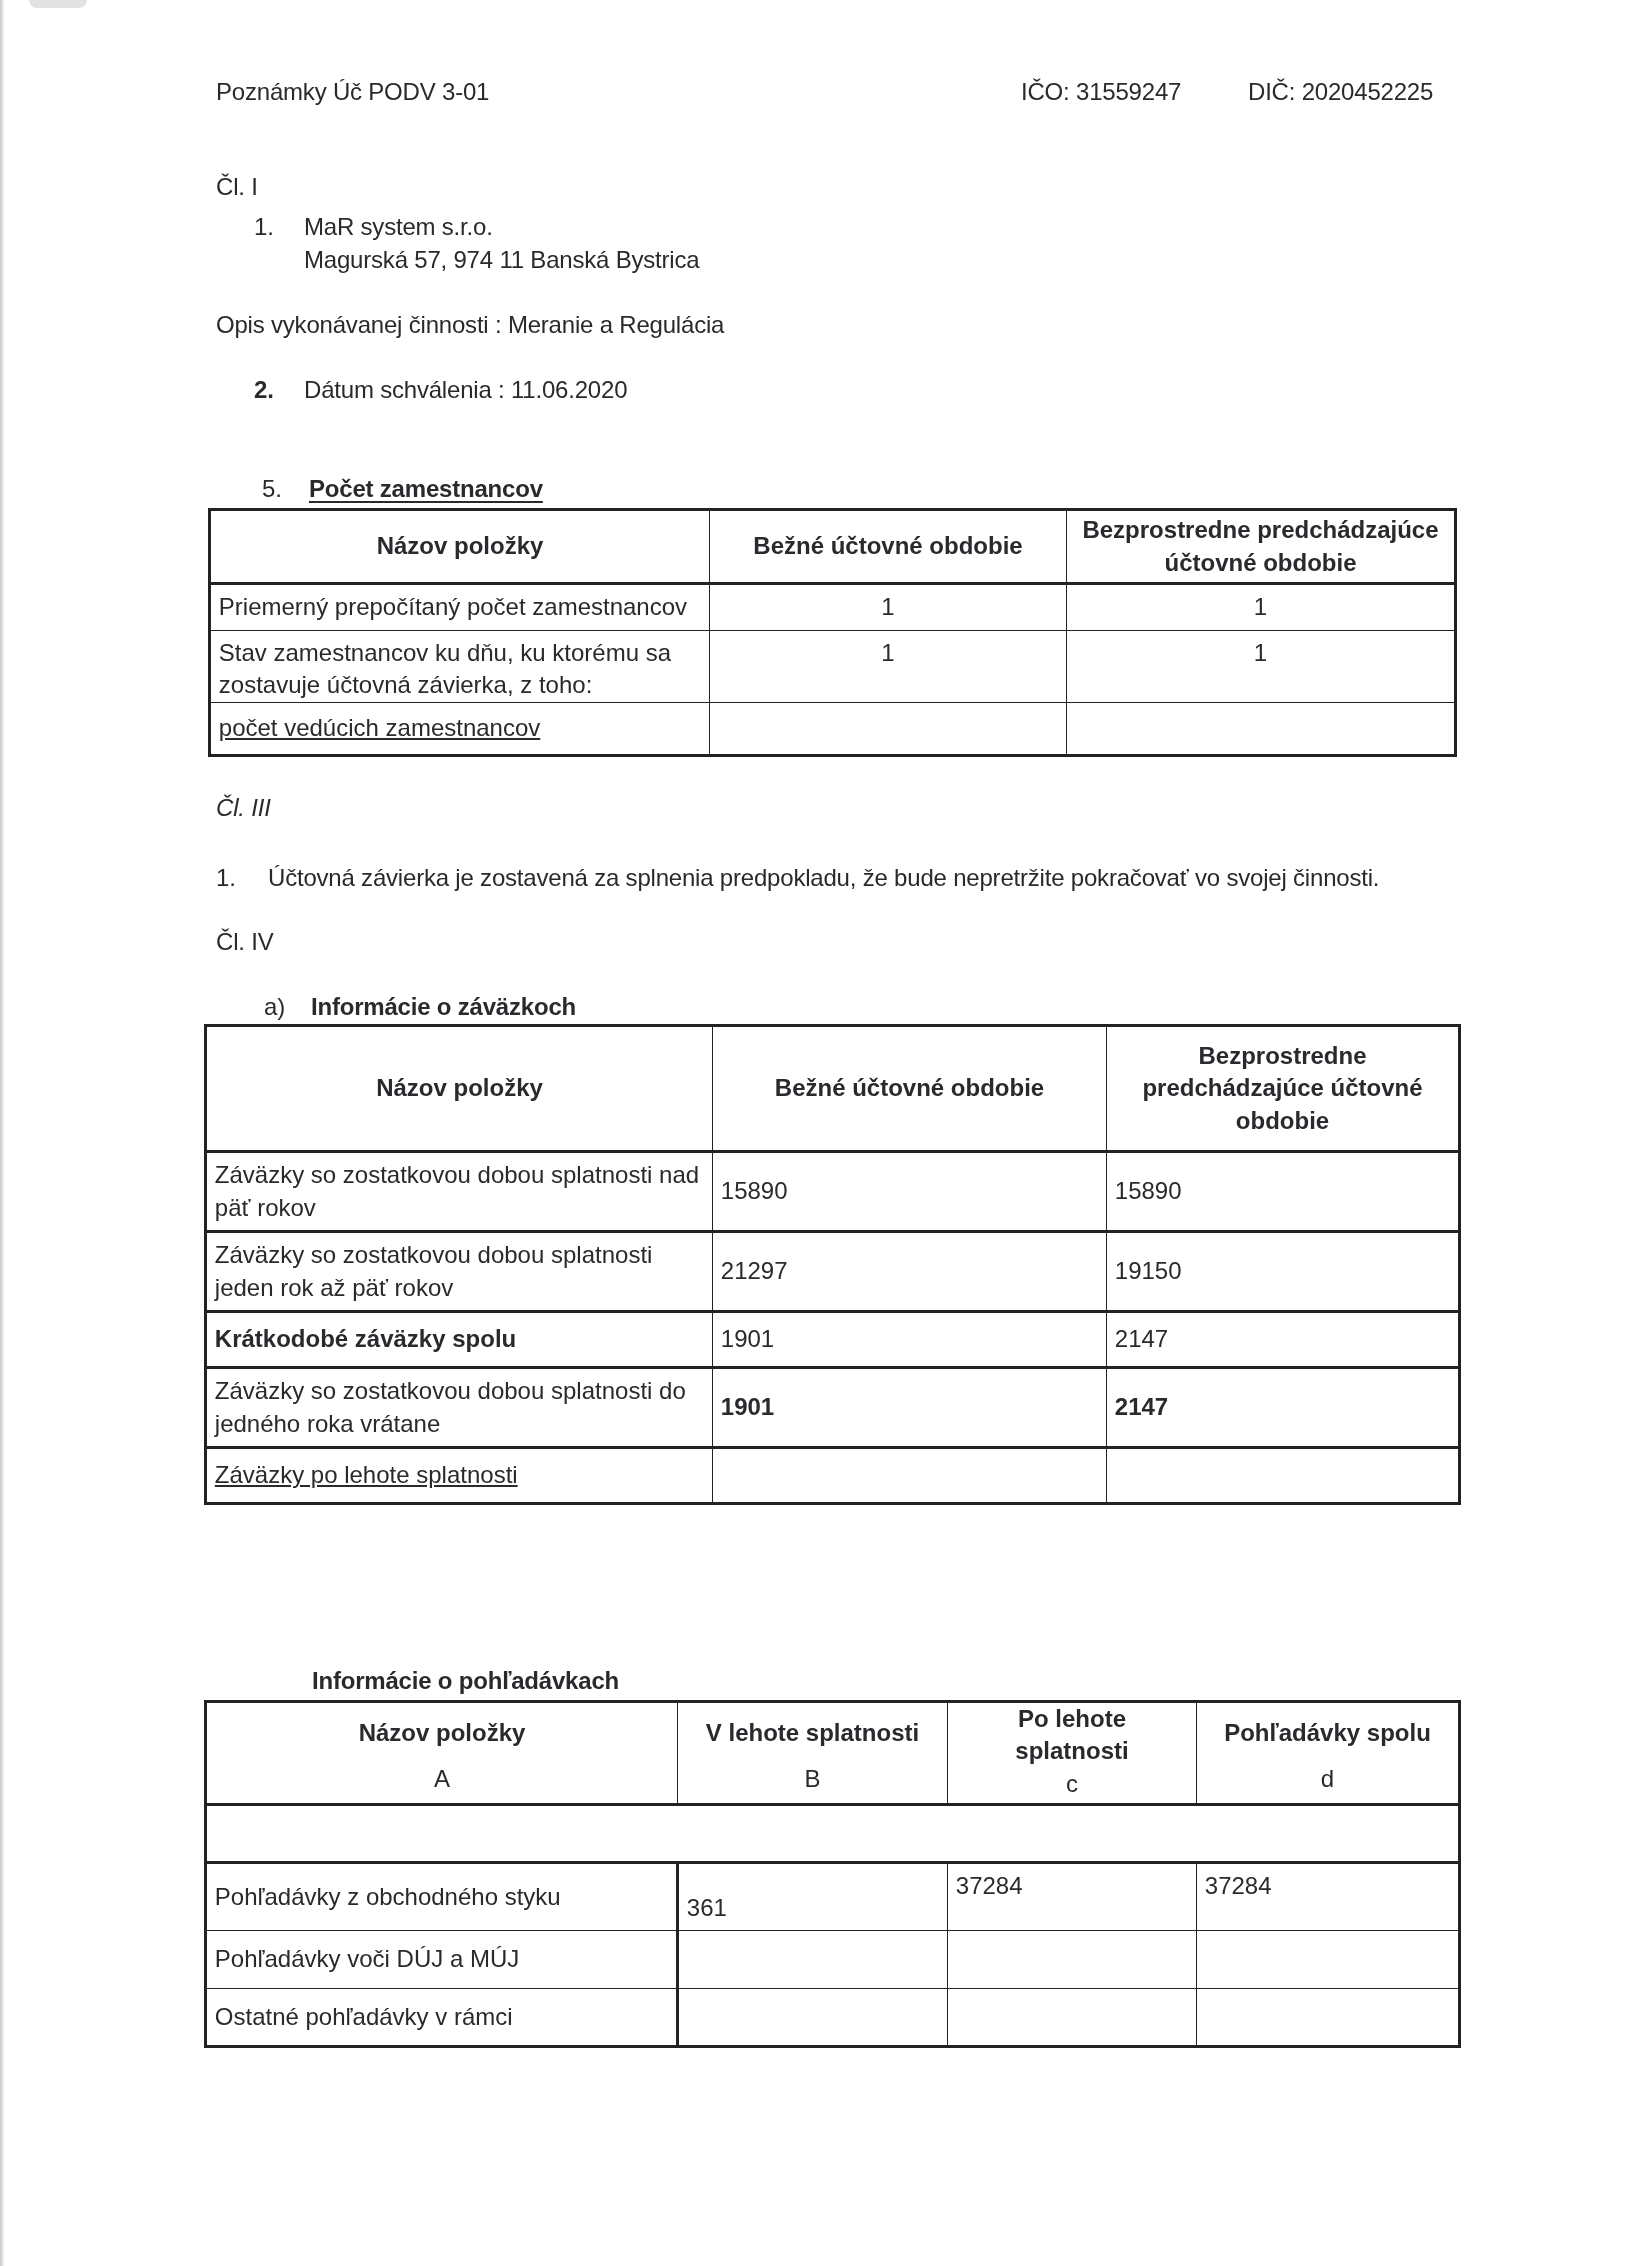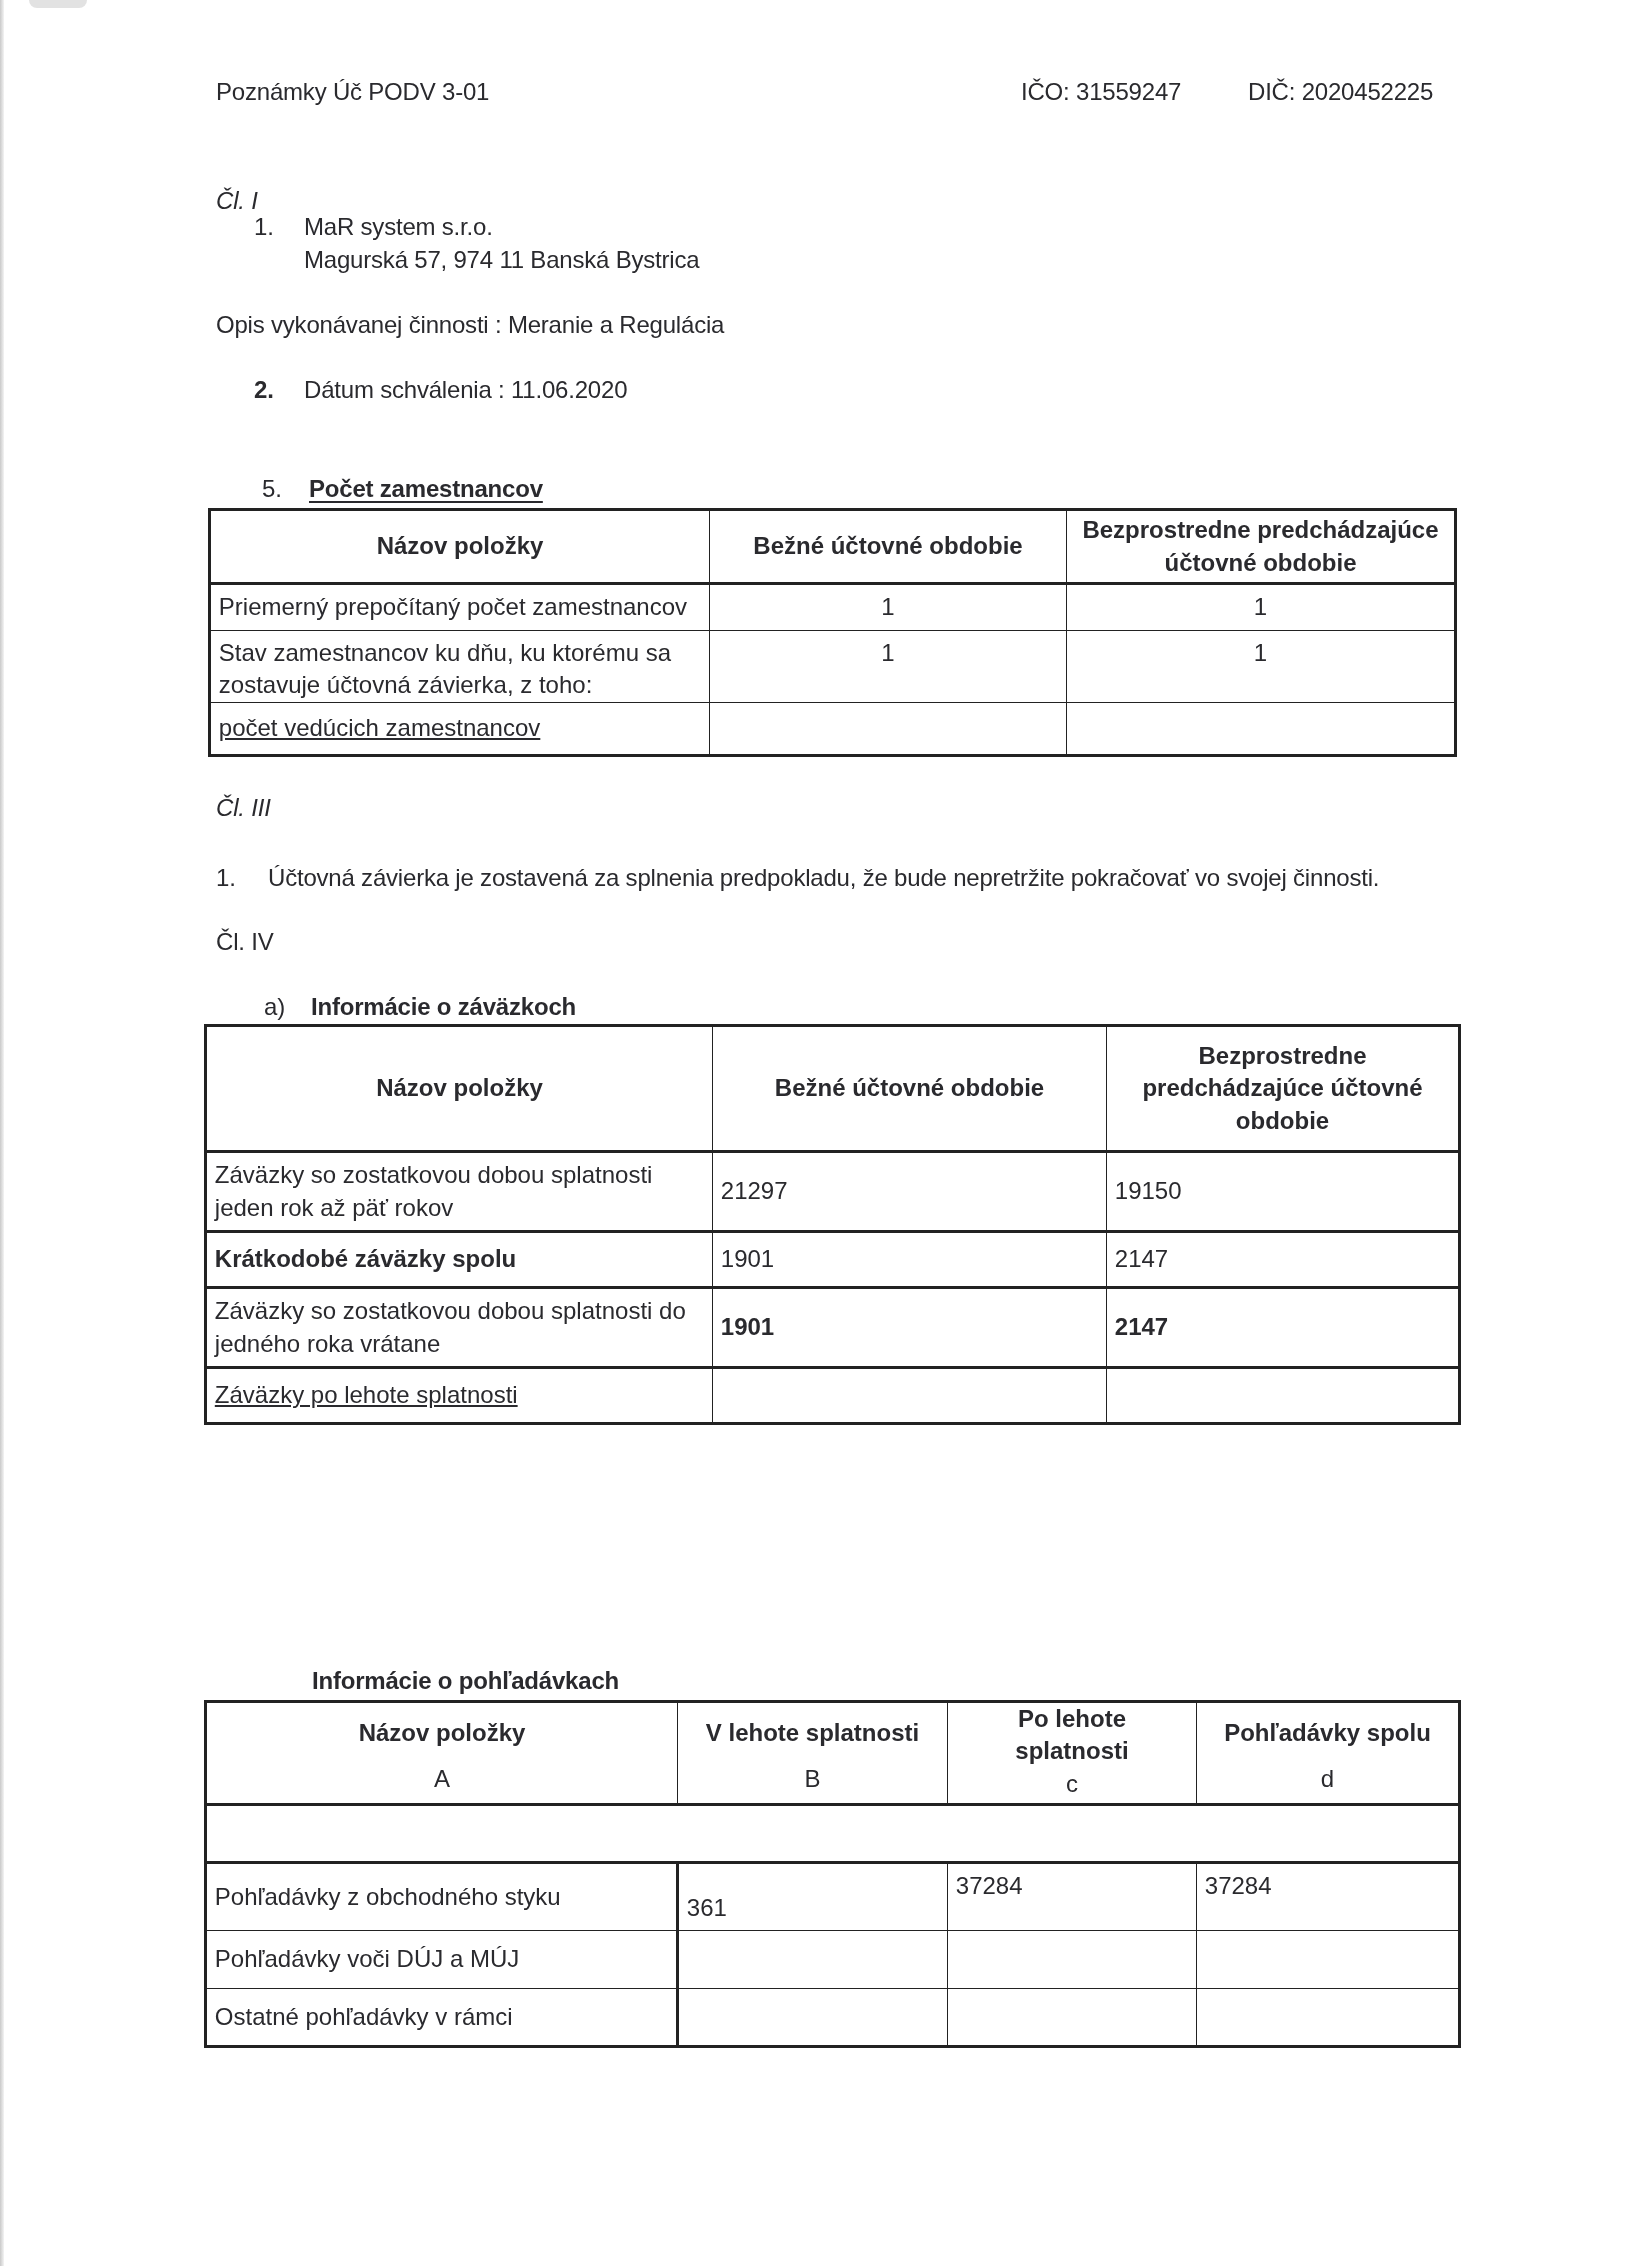--- a/index.html
+++ b/index.html
@@ -27,21 +27,21 @@
 <body>
 
 <div class="page">
   <div class="scan-edge"></div>
   <div class="scan-mark"></div>
 
   <div class="abs t" style="left:216px; top:78px;">Poznámky Úč PODV 3-01</div>
   <div class="abs t" style="left:1021px; top:78px;">IČO: 31559247</div>
   <div class="abs t" style="left:1248px; top:78px;">DIČ: 2020452225</div>
 
-  <div class="abs t" style="left:216px; top:187px;font-style:italic;">Čl. I</div>
+  <div class="abs t" style="left:216px; top:173px;">Čl. I</div>
   <div class="abs t" style="left:254px; top:213px;">1.</div>
   <div class="abs t" style="left:304px; top:213px;">MaR system s.r.o.</div>
   <div class="abs t" style="left:304px; top:246px;">Magurská 57, 974 11  Banská Bystrica</div>
   <div class="abs t" style="left:216px; top:311px;">Opis vykonávanej činnosti : Meranie a Regulácia</div>
   <div class="abs t b" style="left:254px; top:376px;">2.</div>
   <div class="abs t" style="left:304px; top:376px;">Dátum schválenia : 11.06.2020</div>
 
   <div class="abs t" style="left:262px; top:475px;">5.</div>
   <div class="abs t b underline" style="left:309px; top:475px;">Počet zamestnancov</div>
 
@@ -87,20 +87,25 @@
     <colgroup>
         <col style="width:507px">
         <col style="width:394px">
         <col style="width:353px">
       </colgroup>
     <tbody>
         <tr style="height:126px;" class="thick-bottom">
       <th>Názov položky</th>
       <th>Bežné účtovné obdobie</th>
       <th class="wrap" style="padding:0 29px;">Bezprostredne predchádzajúce účtovné obdobie</th>
+    </tr>
+    <tr style="height:80px;" class="thick-bottom">
+      <td class="wrap">Záväzky so zostatkovou dobou splatnosti nad päť rokov</td>
+      <td>15890</td>
+      <td>15890</td>
     </tr>
     <tr style="height:80px;" class="thick-bottom">
       <td class="wrap">Záväzky so zostatkovou dobou splatnosti jeden rok až päť rokov</td>
       <td>21297</td>
       <td>19150</td>
     </tr>
     <tr style="height:56px;" class="thick-bottom">
       <td class="b">Krátkodobé záväzky spolu</td>
       <td>1901</td>
       <td>2147</td>

